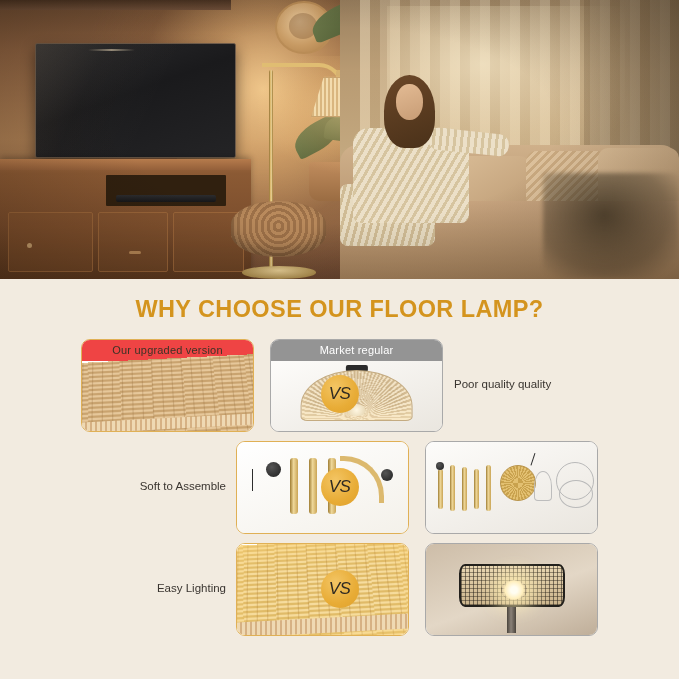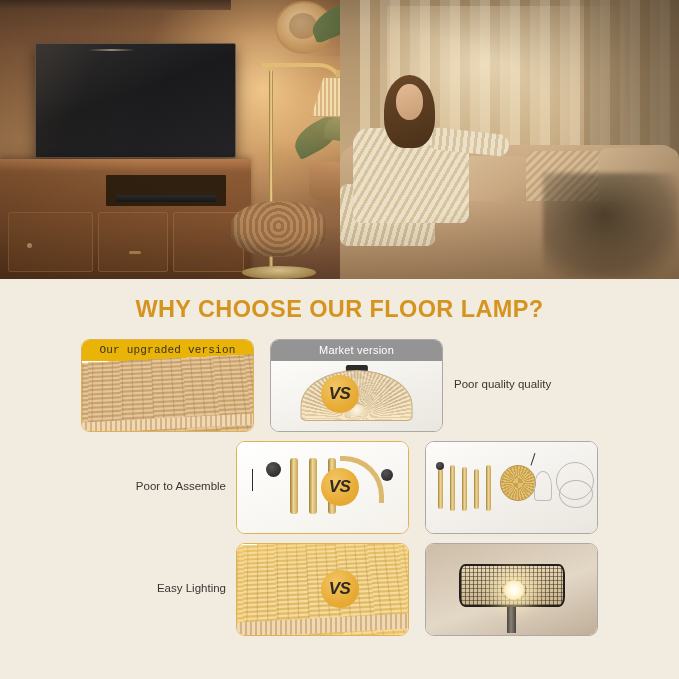--- a/index.html
+++ b/index.html
@@ -292,36 +292,36 @@
   }
   .card.ours  { border: 1.4px solid #e0b055; }
   .card.theirs{ border: 1.4px solid #a9a9a9; }
 
   .card-head {
     height: 21px;
     font-size: 11px;
     display:flex; align-items:center; justify-content:center;
     letter-spacing:0.2px;
   }
-  .card-head.ours   { background:#eab308; color:#3b3326;font-family:Liberation Mono, monospace; }
+  .card-head.ours   { background:#ef4444; color:#3b3326; }
   .card-head.theirs { background:#949494; color:#ffffff; }
 
   .card-body { position:absolute; left:0; right:0; bottom:0; top:0; }
   .card.has-head .card-body { top:21px; }
 
   .gap { width: 16px; flex:none; }
 
   .vs-badge {
     position:absolute;
     width: 38px; height: 38px;
     border-radius: 50%;
     background: radial-gradient(circle at 38% 32%, #f3c564, #e8ac36 60%, #dfa02b 100%);
     color: #2f2a22;
     font-size: 17px;
-    font-weight: bold;
+    font-weight: normal;
     font-style: italic;
     display:flex; align-items:center; justify-content:center;
     left: 50%;
     transform: translateX(-50%);
     z-index: 5;
     letter-spacing: -0.5px;
   }
 
   
   .weave-tight {
@@ -503,36 +503,36 @@
             <div class="bg-soft"></div>
             <div class="card-white-corner"></div>
             <div class="weave-tight"></div>
             <div class="weave-fringe"></div>
           </div>
         </div>
 
         <div class="gap"></div>
 
         <div class="card theirs has-head">
-          <div class="card-head theirs">Market version</div>
+          <div class="card-head theirs">Market regular</div>
           <div class="card-body">
             <div class="bg-soft2"></div>
             <div class="dome-cap"></div>
             <div class="dome-shade"></div>
             <div class="dome-bulb"></div>
           </div>
         </div>
 
         <div class="side-label right">Poor quality quality</div>
 
         <div class="vs-badge" style="top:40px;">VS</div>
       </div>
 
       <div class="row">
-        <div class="side-label left">Poor to Assemble</div>
+        <div class="side-label left">Soft to Assemble</div>
 
         <div class="card ours">
           <div class="card-body">
             <div class="bg-soft"></div>
             <div class="switch-dot" style="left:17%; top:23%; width:15px; height:15px;"></div>
             <div class="cord" style="left:9%; top:30%; width:12%; height:24%; border-left:1.4px solid #2d2d2d; border-bottom:none;"></div>
             <div class="part rod-gold" style="left:31%; top:18%; width:8px; height:62%;"></div>
             <div class="part rod-gold" style="left:42%; top:18%; width:8px; height:62%;"></div>
             <div class="part rod-gold" style="left:53%; top:18%; width:8px; height:62%;"></div>
             <div class="part" style="left:60%; top:16%; width:26%; height:52%; border-top:5px solid #dcb96e; border-right:5px solid #dcb96e; border-radius:0 40px 0 0; background:transparent;"></div>

